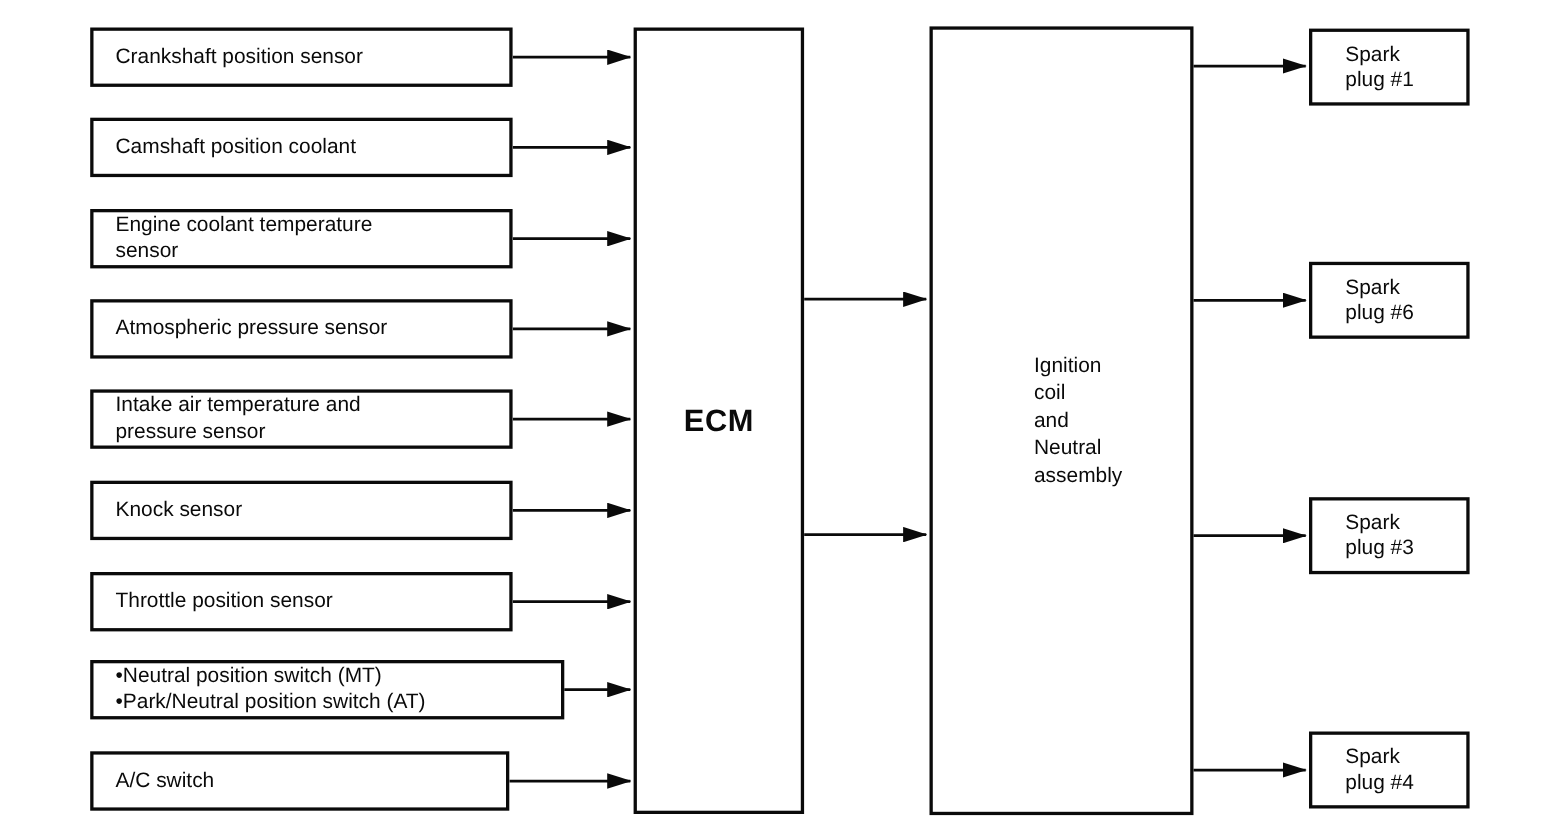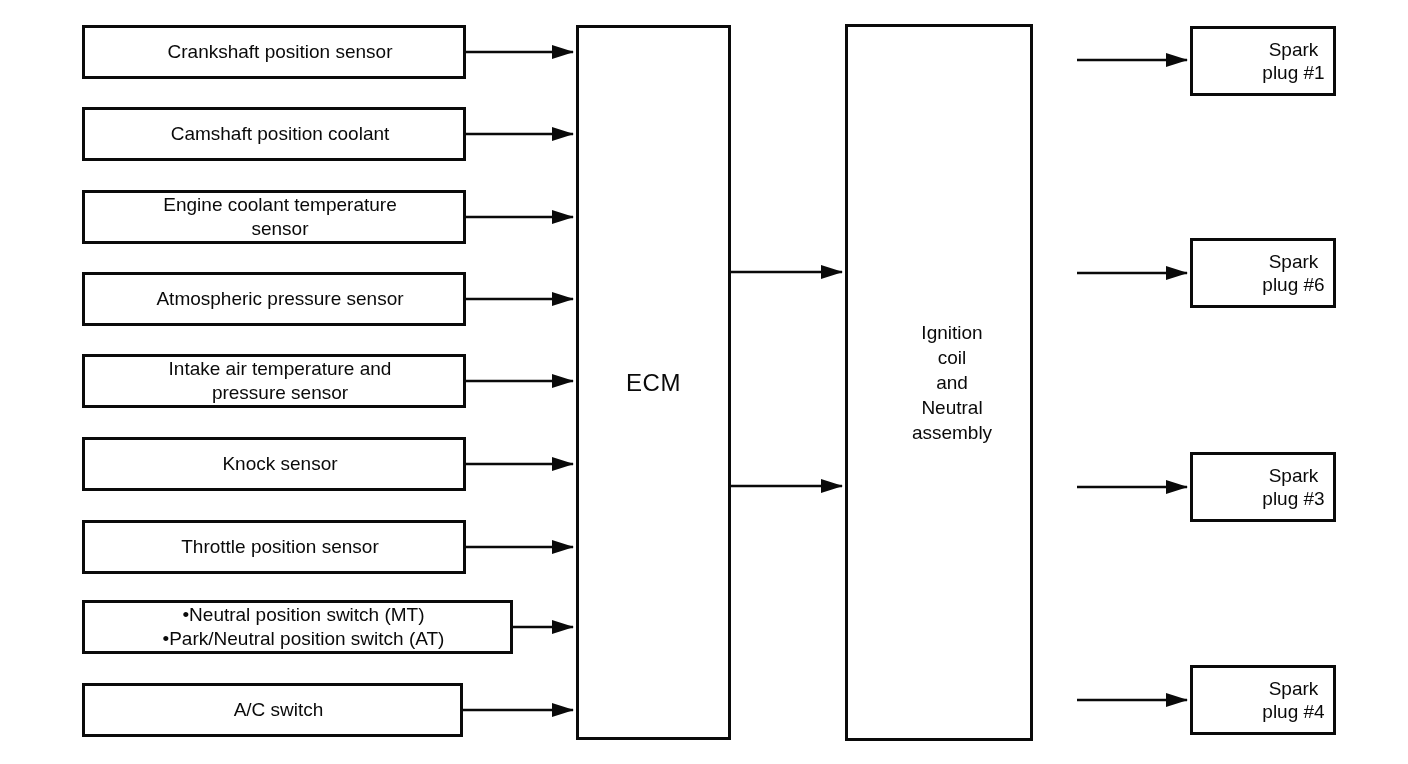--- a/index.html
+++ b/index.html
@@ -17,21 +17,20 @@
     overflow: hidden;
   }
   .box {
     position: absolute;
     box-sizing: border-box;
     background: #ffffff;
     border: 3px solid #0a0a0a;
     display: flex;
     flex-direction: column;
     justify-content: center;
-    align-items: center;
   }
   .input-box {
     left: 82px;
     width: 384px;
     height: 54px;
     padding-left: 20px;
     padding-right: 8px;
   }
   .box .line {
     display: block;
@@ -40,42 +39,42 @@
     white-space: nowrap;
   }
   .ecm-box {
     left: 576px;
     top: 25px;
     width: 155px;
     height: 715px;
     align-items: center;
   }
   .ecm-box .line {
-    font-size: 24px;
+    font-size: 28px;
     letter-spacing: 0.5px;
+    font-weight: bold;
   }
   .ignition-box {
     left: 845px;
     top: 24px;
-    width: 188px;
+    width: 240px;
     height: 717px;
-    padding-left: 26px;
+    padding-left: 92px;
   }
   .ignition-box .line {
     line-height: 25px;
   }
   .spark-box {
     left: 1190px;
     width: 146px;
     height: 70px;
     padding-left: 30px;
   }
   .spark-box .line {
     line-height: 23px;
-    margin-left: 31px;
   }
   #wires {
     position: absolute;
     left: 0;
     top: 0;
     pointer-events: none;
   }
   #wires line {
     stroke: #0a0a0a;
     stroke-width: 2.5;

